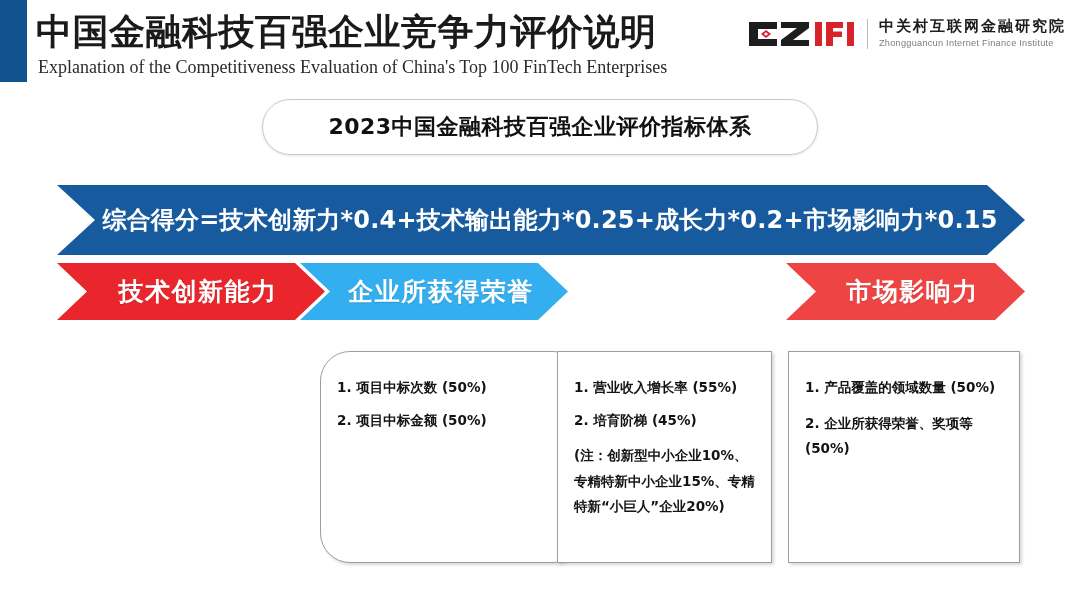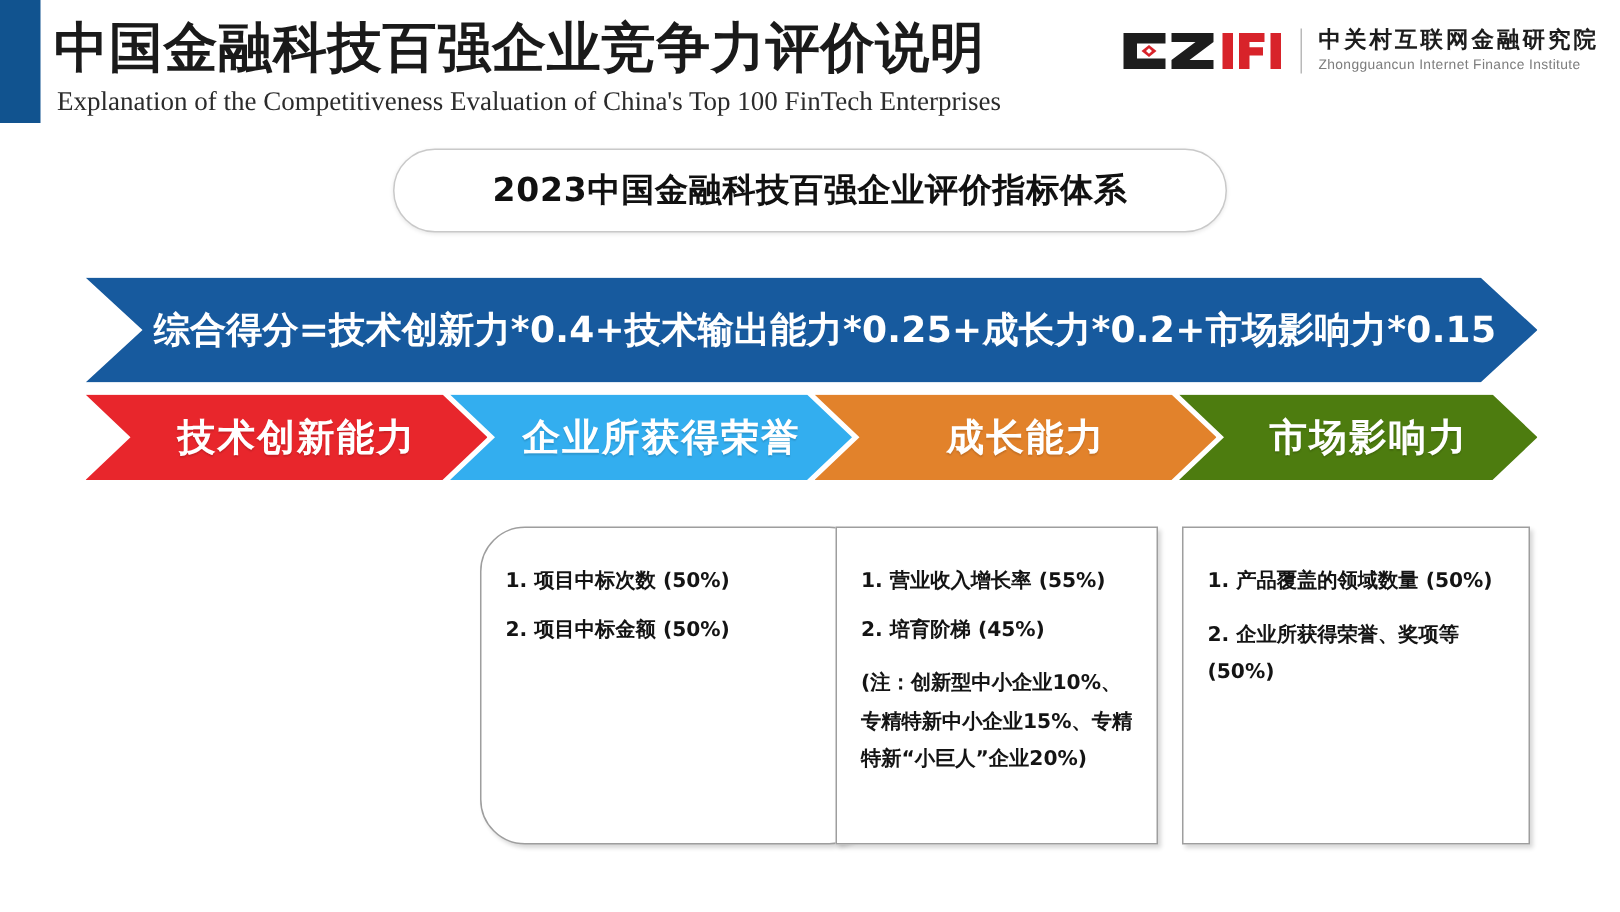--- a/index.html
+++ b/index.html
@@ -152,24 +152,21 @@
     <div class="formula-text">综合得分=技术创新力*0.4+技术输出能力*0.25+成长力*0.2+市场影响力*0.15</div>
   </div>
 
   <div class="chev-row">
       <div class="chev" style="left: 0px; width: 268px; background: rgb(232, 38, 44);">
         <span class="chev-label">技术创新能力</span>
       </div>
       <div class="chev" style="left: 243px; width: 268px; background: rgb(51, 174, 239);">
         <span class="chev-label">企业所获得荣誉</span>
       </div>
-      <div class="chev" style="left: 486px; width: 268px; background: rgb(226, 130, 43);">
-        <span class="chev-label">成长能力</span>
-      </div>
-      <div class="chev" style="left: 729px; width: 239px; background: #4d7c0f;">
+      <div class="chev" style="left: 729px; width: 239px; background: #ef4444;">
         <span class="chev-label">市场影响力</span>
       </div>
     </div>
 
   <div class="boxes">
       <div class="dbox" style="left: 320px; width: 263px; border-radius: 30px;">
         <div class="dline">1. 项目中标次数 (50%)</div>
         <div class="dline">2. 项目中标金额 (50%)</div>
       </div>
       <div class="dbox" style="left: 557px; width: 215px;">

